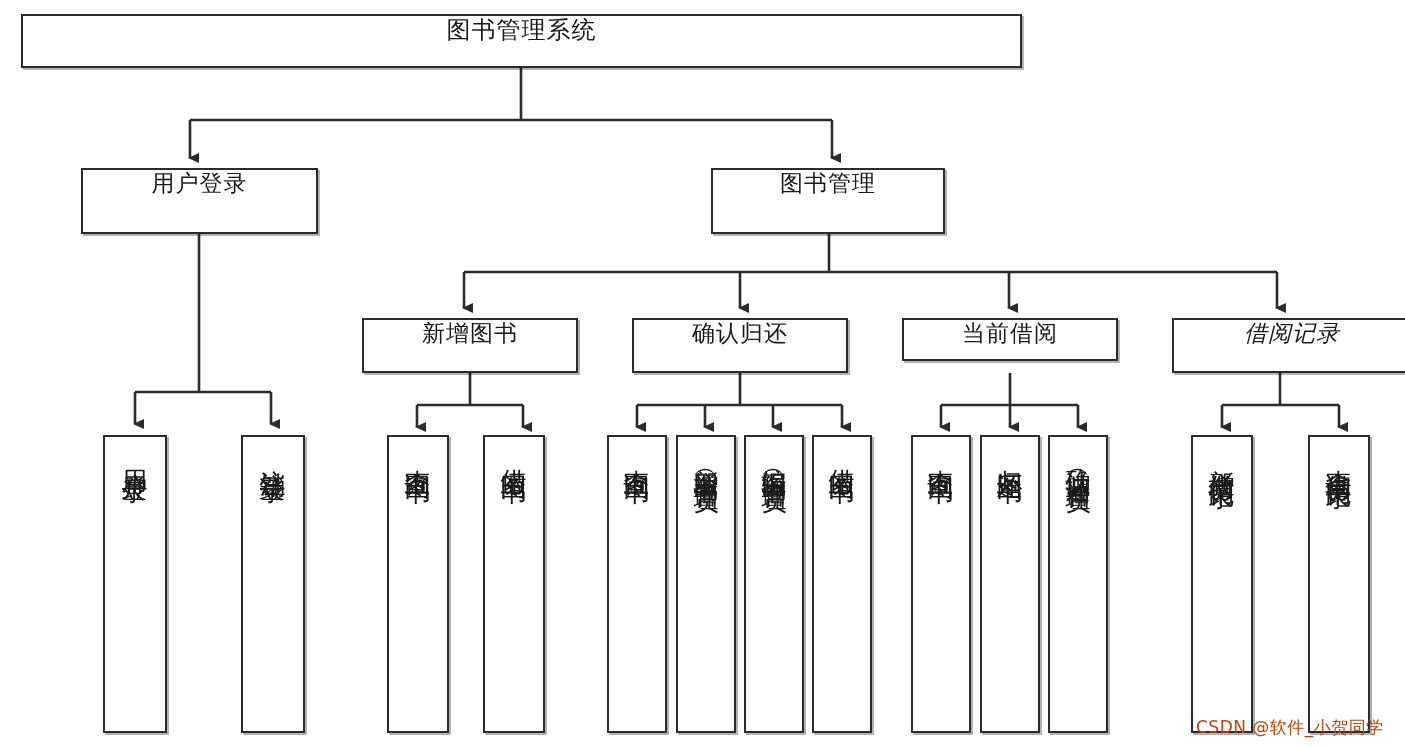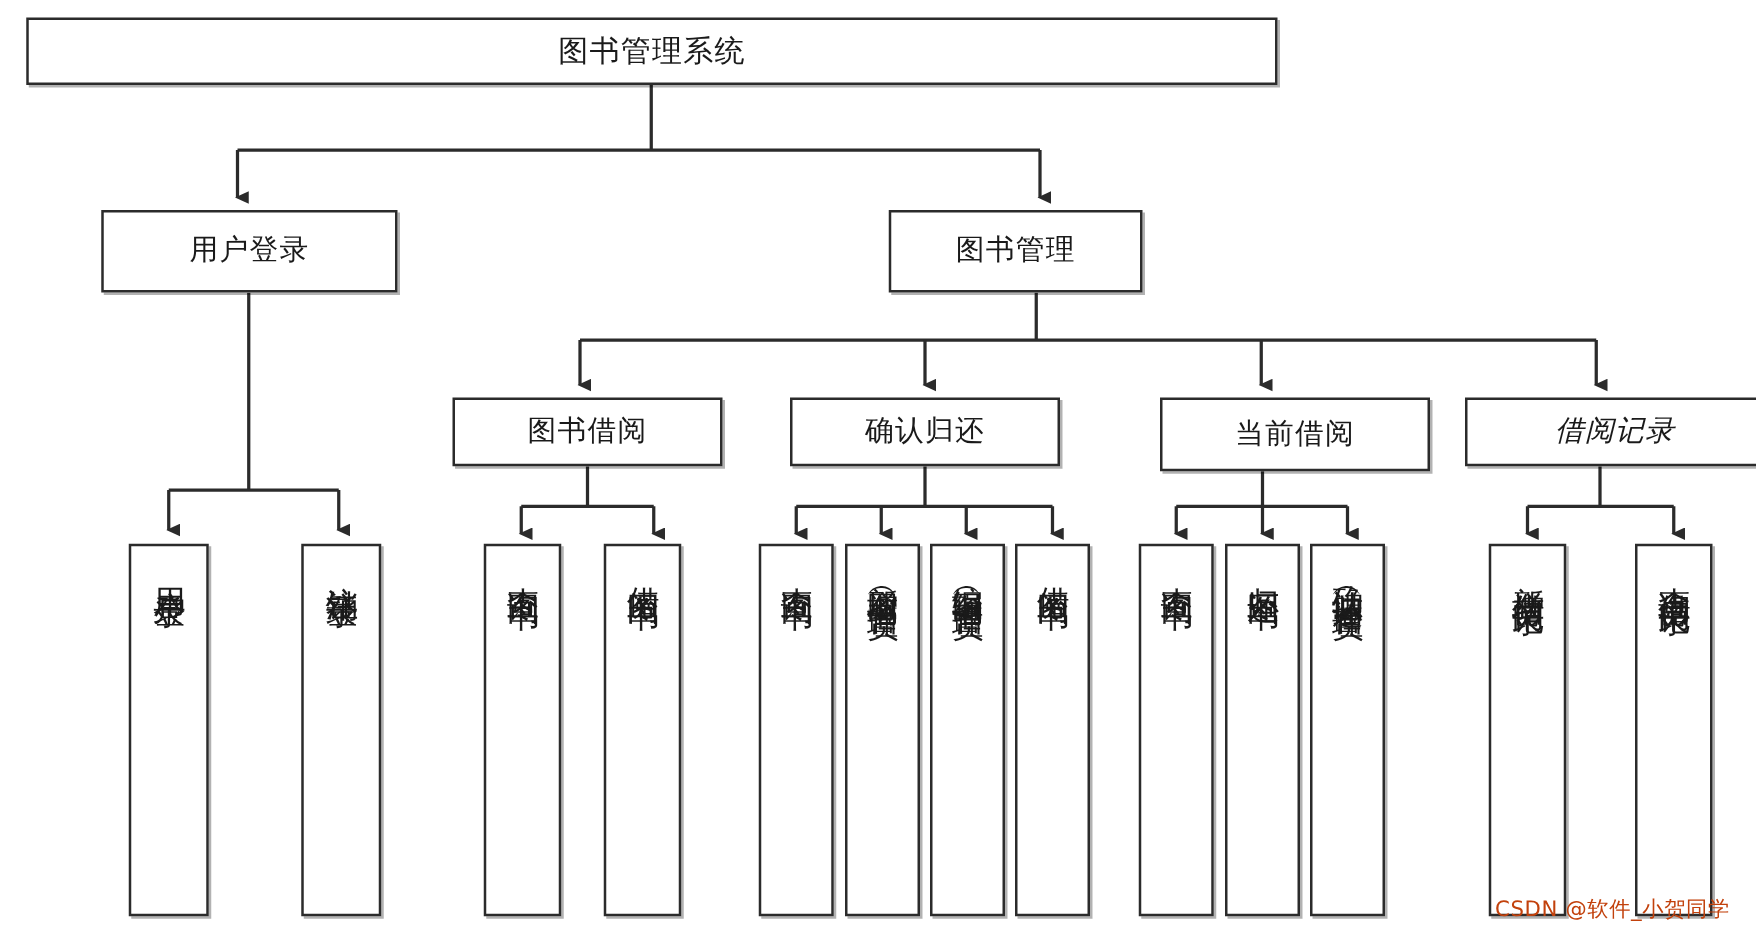--- a/index.html
+++ b/index.html
@@ -11,21 +11,20 @@
   }
   #canvas{position:relative;width:1405px;height:747px;}
   svg.wires{position:absolute;left:0;top:0;width:1405px;height:747px;}
   .node{
     position:absolute;
     box-sizing:border-box;
     background:#ffffff;
     border:2px solid #2b2b2b;
     box-shadow:2px 2px 0 rgba(0,0,0,0.30);
     display:flex;
-    align-items:center;
     justify-content:center;
     color:#1a1a1a;
   }
   .node .label{
     display:block;
     text-align:center;
     line-height:1.18;
     letter-spacing:1px;
   }
   .node.horiz .label{font-size:23px;}
@@ -107,31 +106,31 @@
     </g>
   </svg>
 
   <div class="node root horiz" style="left:21px;top:14px;width:1001px;height:54px;">
     <span class="label">图书管理系统</span>
   </div>
 
   <div class="node horiz" style="left:81px;top:168px;width:237px;height:66px;">
     <span class="label">用户登录</span>
   </div>
-  <div class="node horiz" style="left:711px;top:168px;width:203px;height:66px;">
+  <div class="node horiz" style="left:711px;top:168px;width:234px;height:66px;">
     <span class="label">图书管理</span>
   </div>
 
   <div class="node horiz" style="left:362px;top:318px;width:216px;height:55px;">
-    <span class="label">图书借阅</span>
+    <span class="label">新增图书</span>
   </div>
   <div class="node horiz" style="left:632px;top:318px;width:216px;height:55px;">
     <span class="label">确认归还</span>
   </div>
-  <div class="node horiz" style="left:902px;top:318px;width:216px;height:59px;margin-left:26px;">
+  <div class="node horiz" style="left:902px;top:318px;width:216px;height:43px;">
     <span class="label">当前借阅</span>
   </div>
   <div class="node horiz" style="left:1172px;top:318px;width:240px;height:55px;font-style:italic;">
     <span class="label">借阅记录</span>
   </div>
 
   <div class="node vert" style="left:103px;top:435px;width:64px;height:298px;">
     <span class="label">用户登录</span>
   </div>
   <div class="node vert" style="left:241px;top:435px;width:64px;height:298px;">

